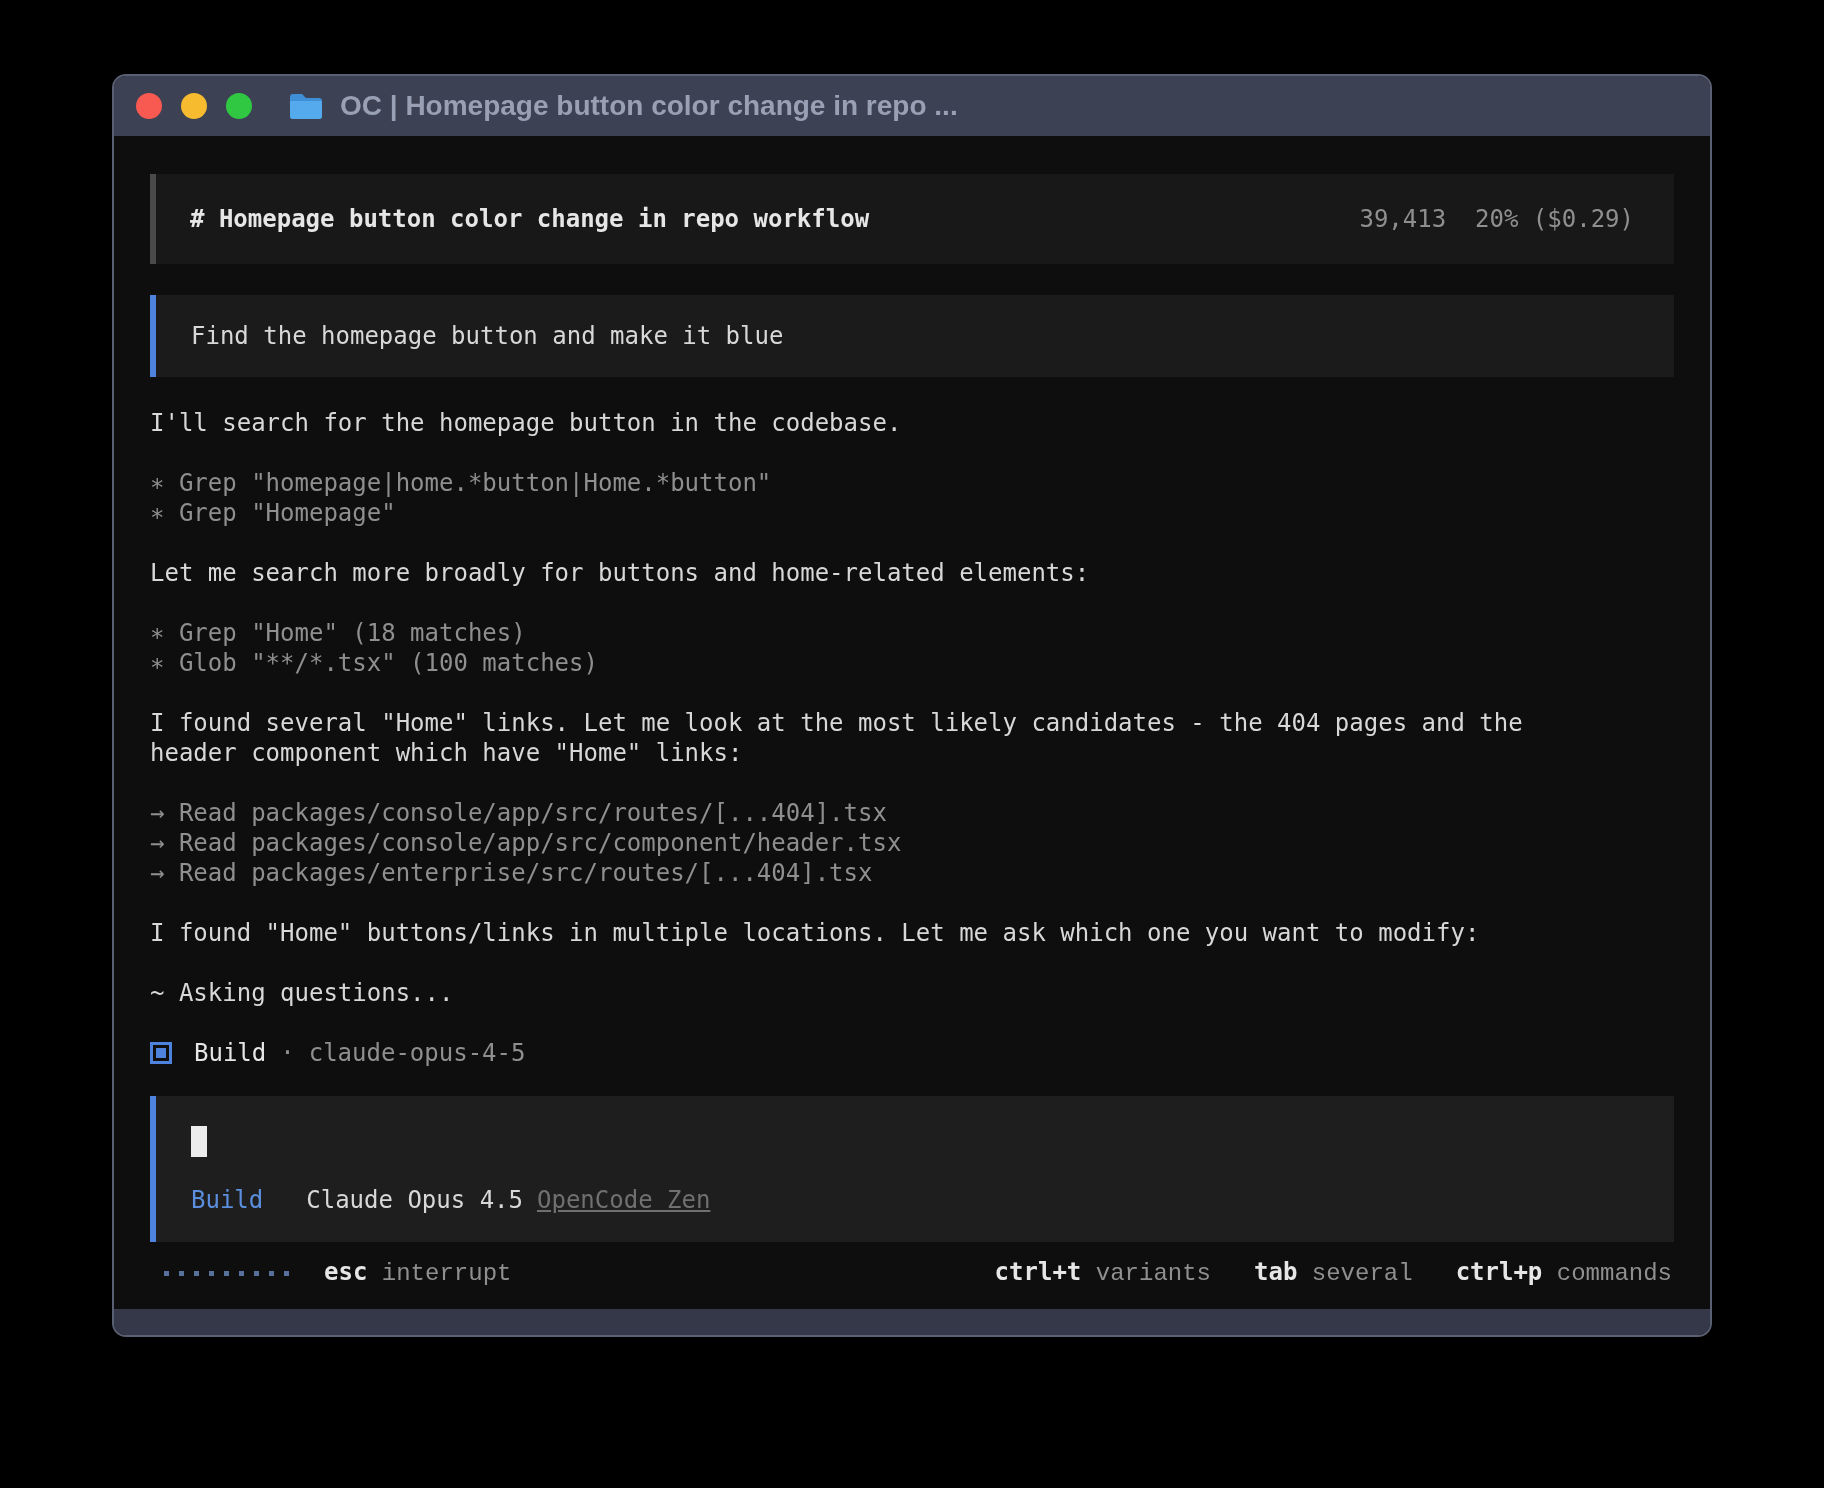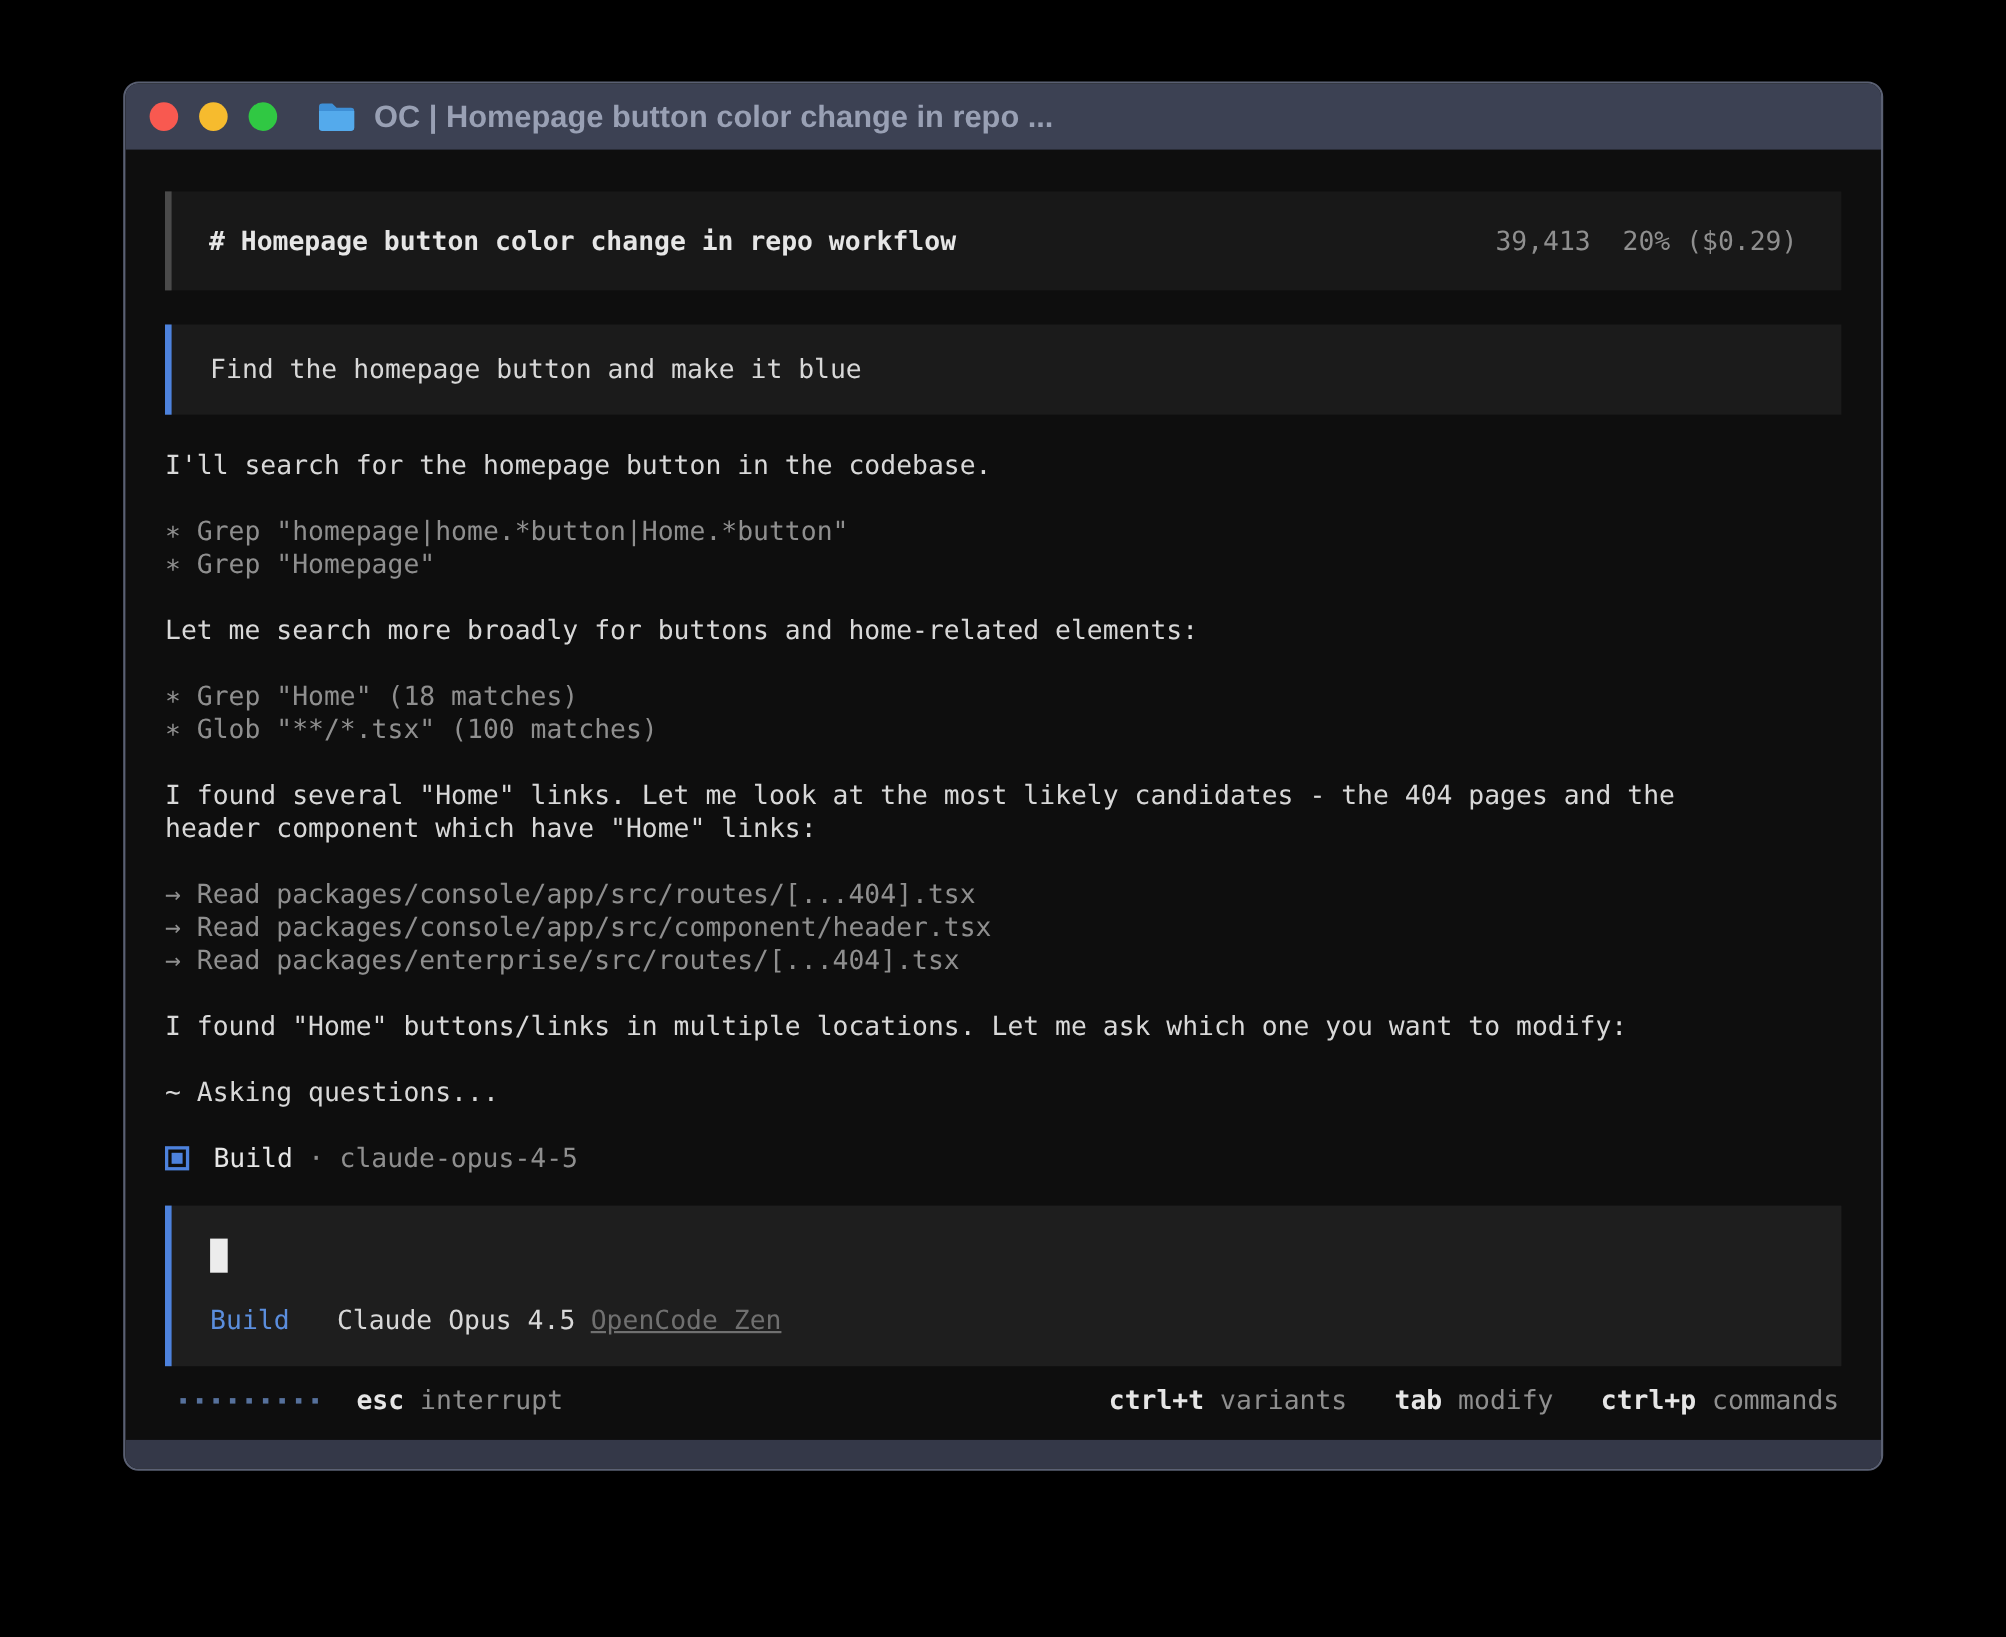--- a/index.html
+++ b/index.html
@@ -71,21 +71,21 @@
   .model-label { color:var(--text_body); margin-left:43px; }
   .provider-label { color:var(--text_dimmer); margin-left:14px;text-decoration:underline; }
   .statusbar {
     margin-top:16px; display:flex; align-items:center; height:30px;
     padding:0 2px 0 14px;
   }
   .spinner { display:flex; gap:10px; align-items:center; }
   .spinner .dot { width:5px; height:5px; background:var(--spinner_blue); }
   .esc-group { margin-left:35px; }
   .key { color:var(--text_bright); font-weight:bold; }
-  .hint { color:var(--text_dim); }
+  .hint { color:var(--text_dim);font-family:Liberation Mono, monospace; }
   .right-hints { margin-left:auto; display:flex; gap:43px; }
 </style>
 </head>
 <body>
 
 <div class="window">
 
   <div class="titlebar">
     <div class="lights">
       <span class="light" style="background: rgb(248, 89, 80);"></span>
@@ -164,20 +164,20 @@
           <span class="dot"></span>
           <span class="dot"></span>
           <span class="dot"></span>
           <span class="dot"></span>
           <span class="dot"></span>
           <span class="dot"></span>
         </span>
       <span class="esc-group"><span class="key">esc</span> <span class="hint">interrupt</span></span>
       <span class="right-hints">
         <span><span class="key">ctrl+t</span> <span class="hint">variants</span></span>
-        <span><span class="key">tab</span> <span class="hint">modify</span></span>
+        <span><span class="key">tab</span> <span class="hint">several</span></span>
         <span><span class="key">ctrl+p</span> <span class="hint">commands</span></span>
       </span>
     </div>
   </div>
 
   <div style="height:26px; flex:0 0 26px; background:var(--bottom_strip);"></div>
 </div>
 
 </body></html>

